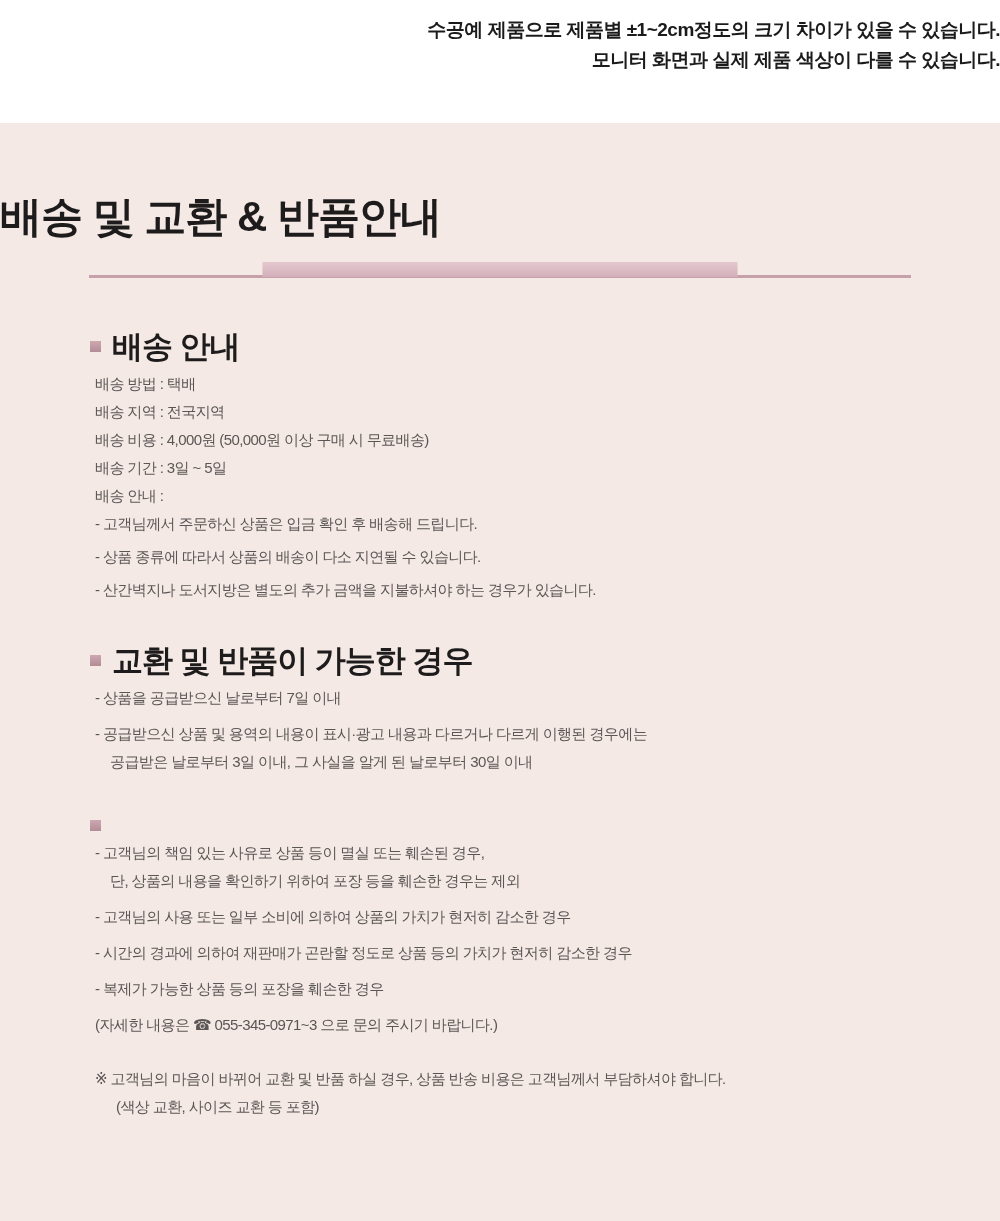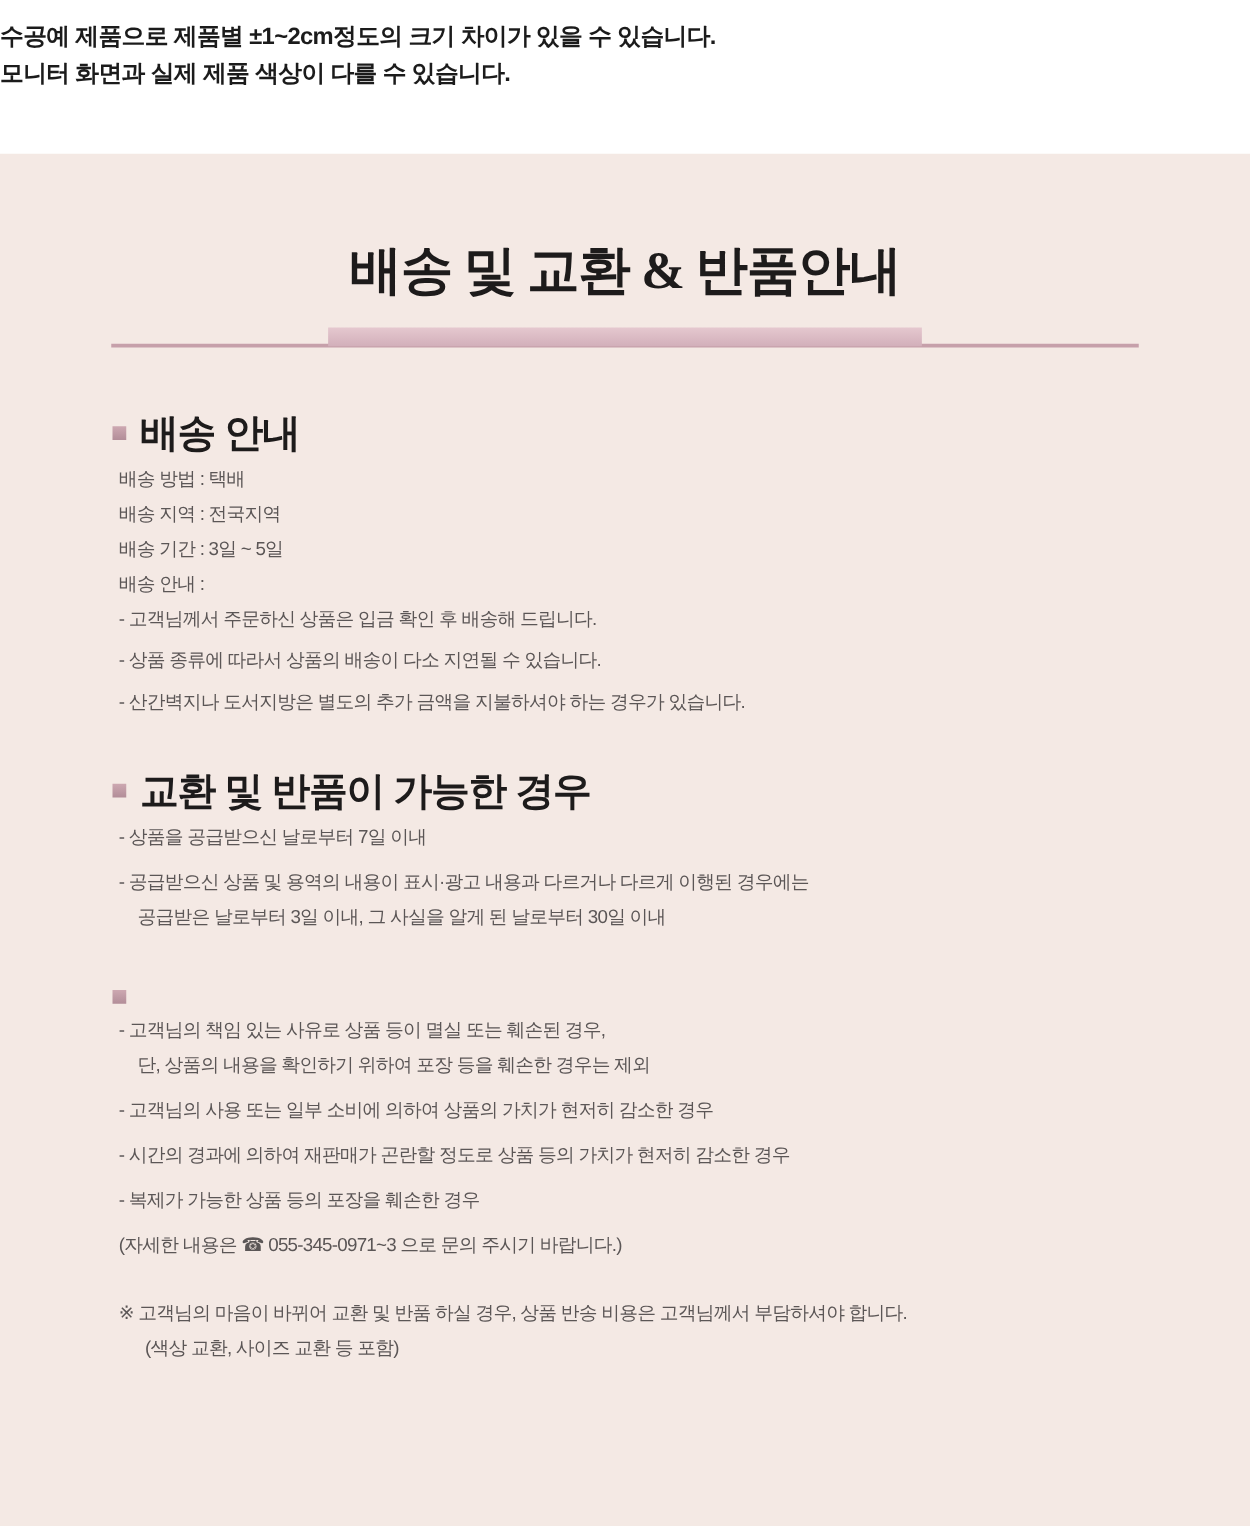--- a/index.html
+++ b/index.html
@@ -6,40 +6,38 @@
   body {
     width: 1000px; height: 1221px; overflow: hidden;
     background: #ffffff;
     font-family: "Liberation Sans", "DejaVu Sans", sans-serif;
   }
   .page { width: 1000px; height: 1221px; display: flex; flex-direction: column; }
 
   
   .top-notice {
     height: 123px; box-sizing: border-box;
-    padding-top: 15px; text-align: left;
+    padding-top: 15px; text-align: right;
     color: var(--notice-text, #1b1b1b);
   }
   .top-notice p {
     margin: 0; font-size: 19px; font-weight: 700; line-height: 30px;
     letter-spacing: -0.5px;
   }
 
   
   .panel {
     flex: 1; background: var(--panel-bg, #f4e9e4);
     box-sizing: border-box;
   }
   .panel-title {
     margin: 0; padding-top: 70px;
-    text-align: center;
     font-size: 42px; font-weight: 800; letter-spacing: -1px;
     color: var(--text-heading, #1d1b1b);
     line-height: 48px;
-    font-family: Liberation Serif, serif;
   }
   .deco { position: relative; height: 18px; margin-top: 21px; }
   .deco-bar {
     position: absolute; top: 0; left: 50%; transform: translateX(-50%);
     width: 475px; height: 15px;
     background: linear-gradient(var(--deco-bar-top, #e5c8cf), var(--deco-bar-bottom, #d2afba));
   }
   .deco-line {
     position: absolute; top: 13px; left: 50%; transform: translateX(-50%);
     width: 822px; height: 3px;
@@ -97,20 +95,21 @@
 
     <div class="content">
 
       <section class="sec-shipping">
         <h2 class="sec-heading">
           <span class="bullet"></span>
           <span>배송 안내</span>
         </h2>
         <div class="line">배송 방법 : 택배</div>
         <div class="line">배송 지역 : 전국지역</div>
+        <div class="line">배송 비용 : 4,000원 (50,000원 이상 구매 시 무료배송)</div>
         <div class="line">배송 기간 : 3일 ~ 5일</div>
         <div class="line">배송 안내 :</div>
         <div class="line">- 고객님께서 주문하신 상품은 입금 확인 후 배송해 드립니다.</div>
         <div class="line sp">- 상품 종류에 따라서 상품의 배송이 다소 지연될 수 있습니다.</div>
         <div class="line sp">- 산간벽지나 도서지방은 별도의 추가 금액을 지불하셔야 하는 경우가 있습니다.</div>
       </section>
 
       <section class="sec-exchange-ok">
         <h2 class="sec-heading">
           <span class="bullet"></span>

